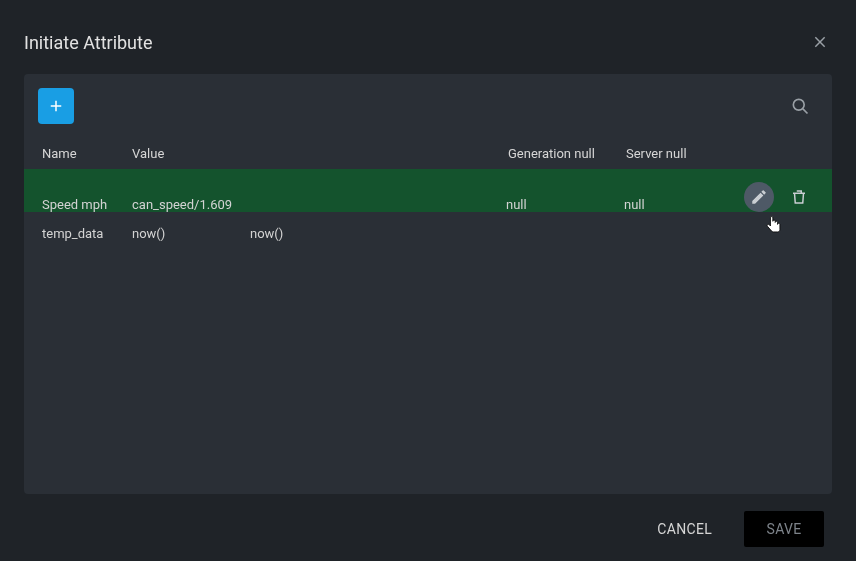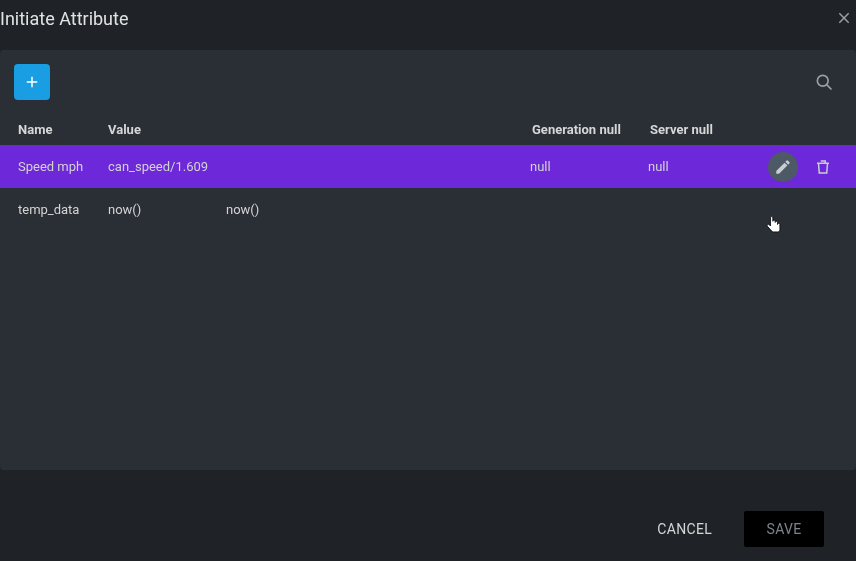--- a/index.html
+++ b/index.html
@@ -1,39 +1,39 @@
 <!DOCTYPE html>
 <html><head>
 <meta charset="utf-8">
 <style>
   * { box-sizing: border-box; margin: 0; padding: 0; }
   html, body { width: 856px; height: 561px; background: #1f2328; font-family: -apple-system, BlinkMacSystemFont, "Segoe UI", Roboto, "Helvetica Neue", Arial, sans-serif; color: #e8e8e8; overflow: hidden; }
-  .dialog { position: relative; width:856px; height: 561px; }
+  .dialog { position: relative; width:856px; height: 561px; padding: 24px; }
   .dialog-header { display: flex; align-items: center; justify-content: space-between; padding: 6px 0 20px 0; }
   .dialog-title { font-size: 18px; font-weight: 400; color: #e2e2e2; }
   .close-btn { width: 24px; height: 24px; display:flex; align-items:center; justify-content:center; cursor:pointer; color: #9aa0a6; }
   .close-btn svg { width: 16px; height: 16px; }
 
   .panel { background: #2a2f36; border-radius: 4px; overflow: hidden; height: 420px; display:flex; flex-direction:column; }
   .toolbar { display:flex; align-items:center; justify-content:space-between; padding: 14px 14px 14px 14px; }
   .add-btn { width: 36px; height: 36px; background: #199ee4; border-radius: 4px; display:flex; align-items:center; justify-content:center; cursor:pointer; }
   .add-btn svg { width:18px; height:18px; fill:#fff; }
   .search-btn { width:36px; height:36px; display:flex; align-items:center; justify-content:center; cursor:pointer; color:#9aa0a6; }
   .search-btn svg { width:20px; height:20px; }
 
   .table { width:100%; }
-  .thead { display:flex; font-size:13px; color:#d6d6d6; font-weight:700; padding: 8px 0; }
+  .thead { display:flex; font-size:13px; color:#d6d6d6; font-weight:400; padding: 8px 0; }
   .col-name { flex: 0 0 108px; padding-left:18px; }
   .col-value { flex: 1 1 auto; padding-left:0; }
   .col-gen { flex: 0 0 118px; }
   .col-server { flex: 0 0 120px; }
   .col-actions { flex: 0 0 86px; display:flex; gap:10px; justify-content:flex-end; padding-right:18px; }
 
   .trow { display:flex; align-items:center; font-size:13px; color:#d3d3d3; height:43px; }
-  .trow.hovered { background:#6d28d9; }
+  .trow.hovered { background:#14532d;align-items:flex-end; }
   .icon-btn { width:30px; height:30px; border-radius:50%; display:flex; align-items:center; justify-content:center; cursor:pointer; color:#c9cdd2; }
   .icon-btn.circle-bg { background:#4e5966; }
   .icon-btn svg { width:18px; height:18px; }
 
   .footer { position:absolute; bottom:14px; right:32px; display:flex; gap:12px; align-items:center; }
   .btn { height:36px; padding: 0 20px; display:flex; align-items:center; justify-content:center; font-size:14px; letter-spacing:0.3px; border-radius:2px; cursor:pointer; user-select:none; }
   .btn-cancel { color:#d6d6d6; }
   .btn-save { background:#000000; color:#7d838a; min-width:80px; }
 
   .cursor-overlay { position:absolute; pointer-events:none; }

